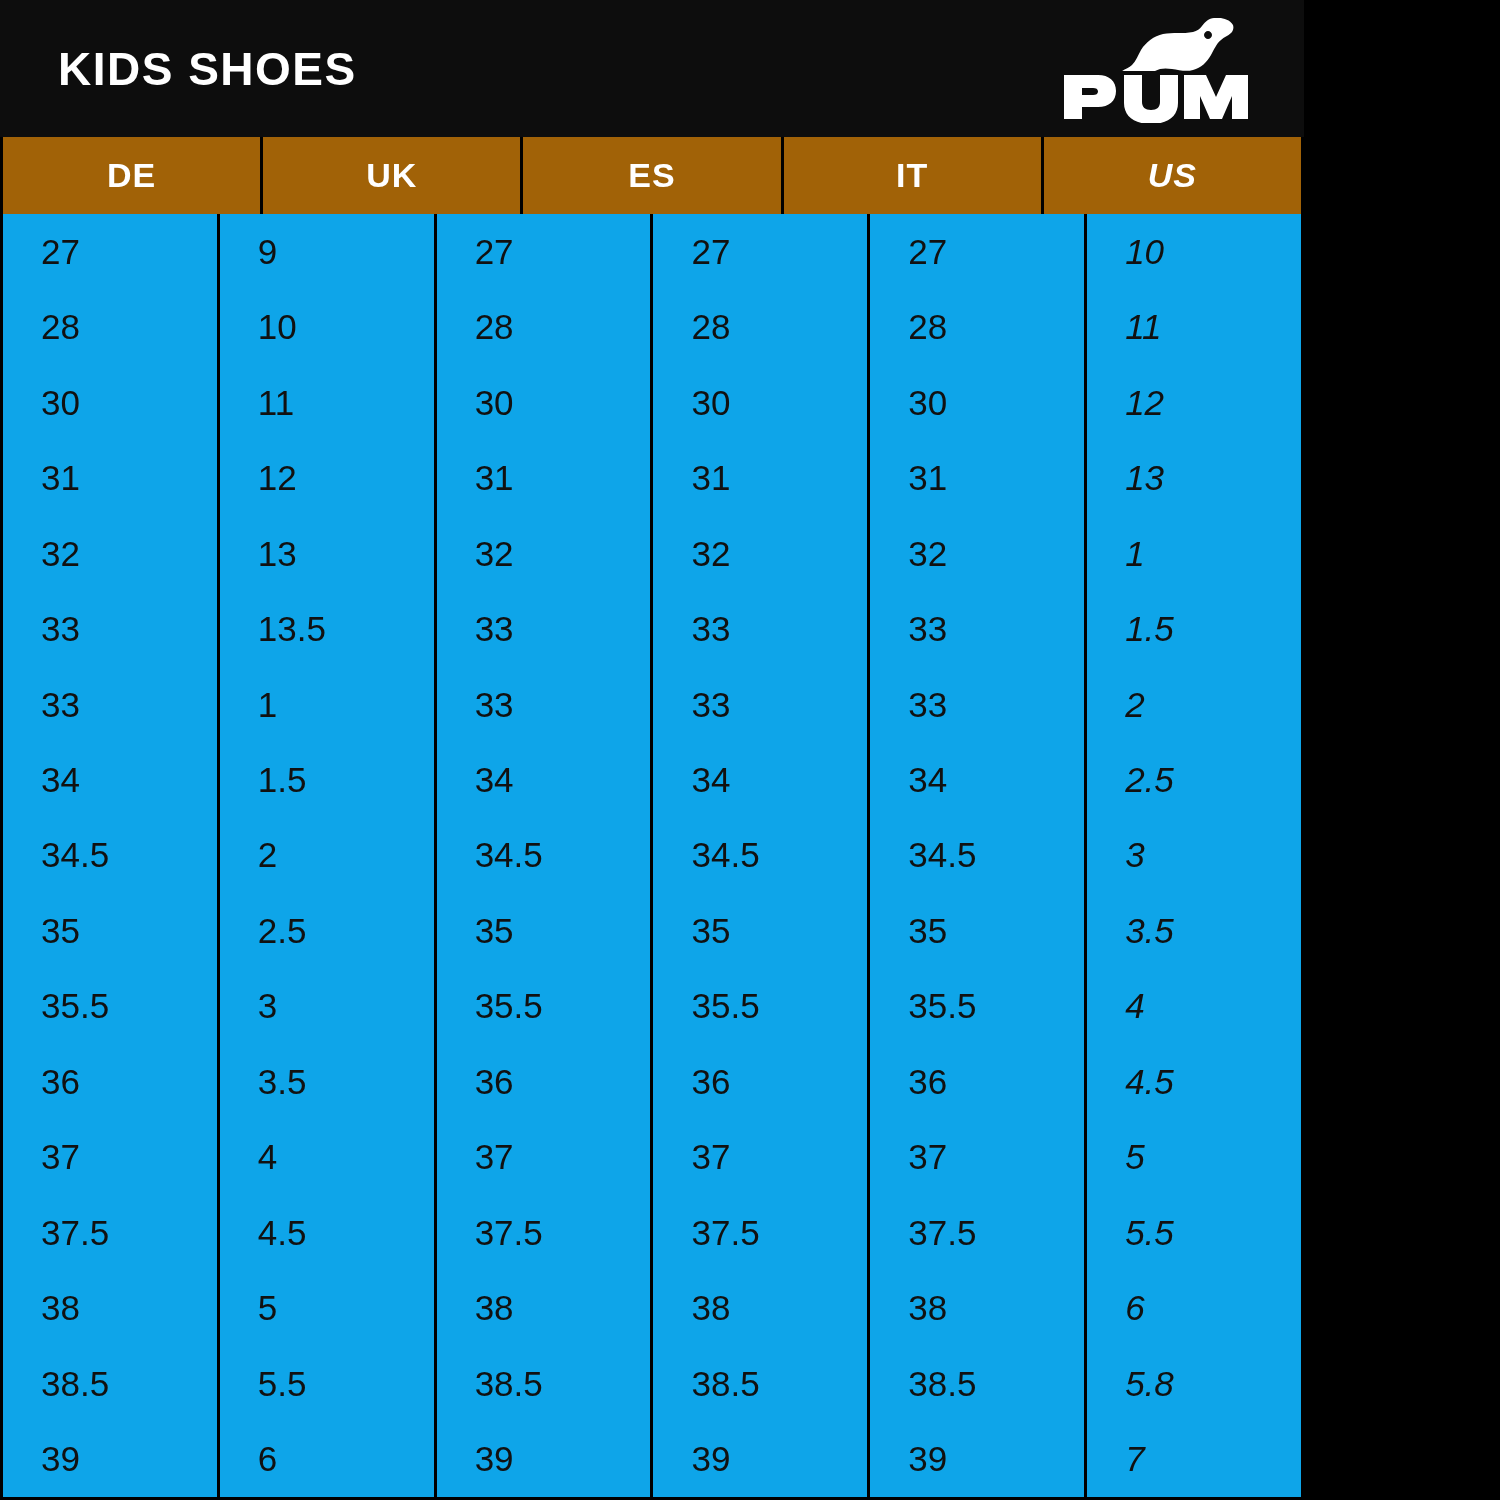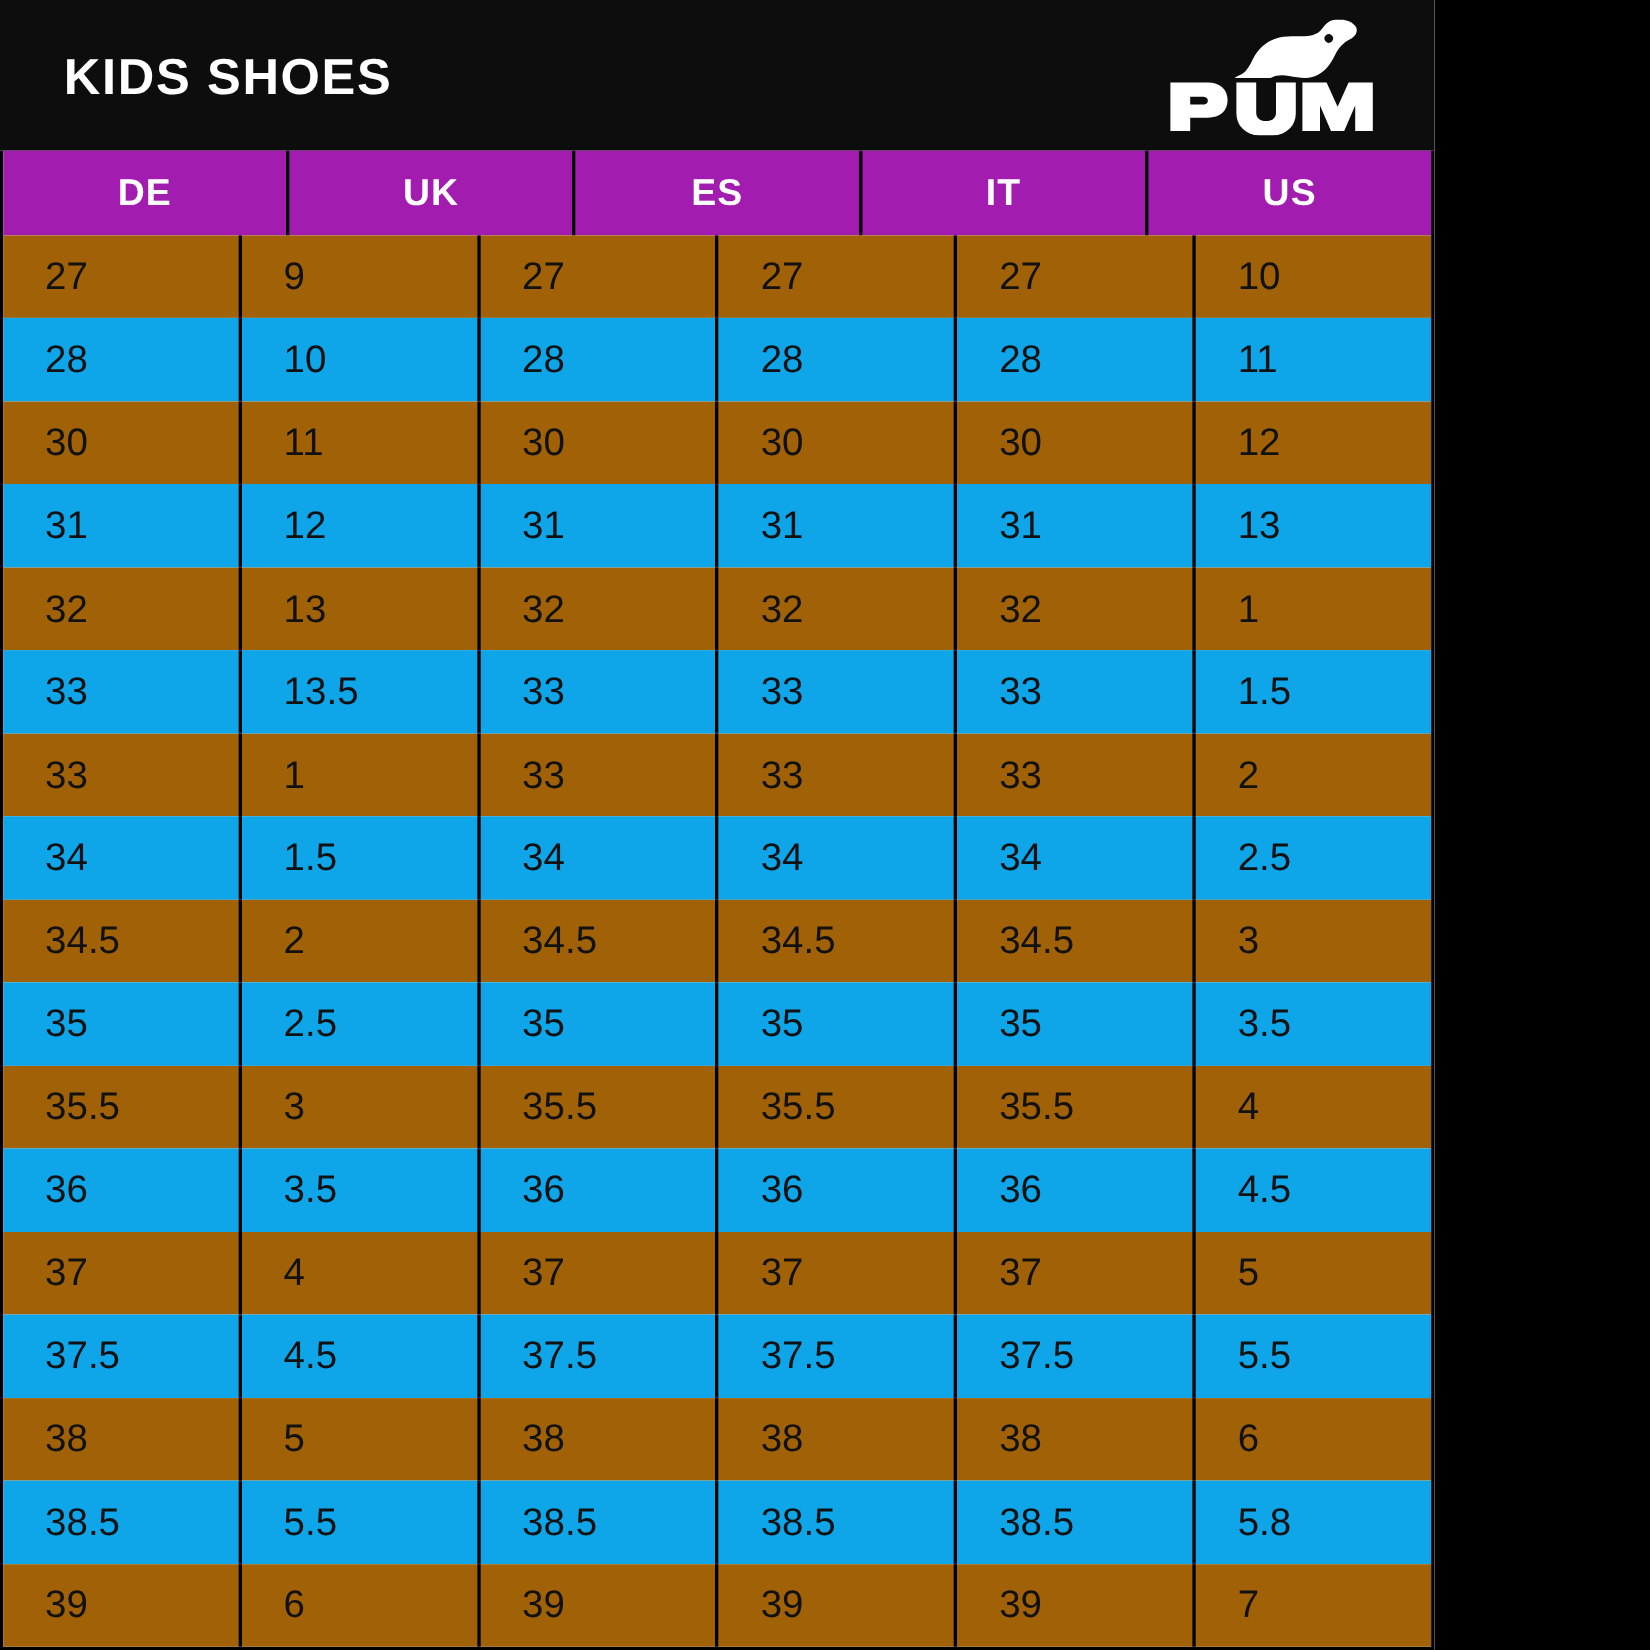--- a/index.html
+++ b/index.html
@@ -49,46 +49,46 @@
     border-right:3px solid #000;
     border-bottom:3px solid #000;
   }
   .row {
     display:flex;
     flex:1 1 0;
     min-height:0;
   }
   .row.head {
     flex:0 0 77px;
-    background:#a21caf;
+    background:#a16207;
   }
   .cell {
     flex:1 1 0;
     display:flex;
     align-items:center;
     padding-left:38px;
     font-size:35px;
     color:#111111;
     border-right:3px solid #000;
     overflow:hidden;
     white-space:nowrap;
   }
-  .cell:last-child { border-right:none; }
+  .cell:last-child { border-right:none;font-style:italic; }
   .row.head .cell {
     color:#ffffff;
     font-weight:bold;
     font-size:34px;
     letter-spacing:1px;
     justify-content:center;
     padding-left:0;
     border-right:3px solid #000;
   }
   .row.head .cell:last-child { border-right:none; }
   .row.alt { background:#0ea5e9; }
-  .row.white { background:#a16207; }
+  .row.white { background:#0ea5e9; }
 </style>
 </head>
 <body>
 
 <div class="sheet">
 
   <div class="header">
     <div class="header-title">KIDS SHOES</div>
     <div class="logo">
       <span>

